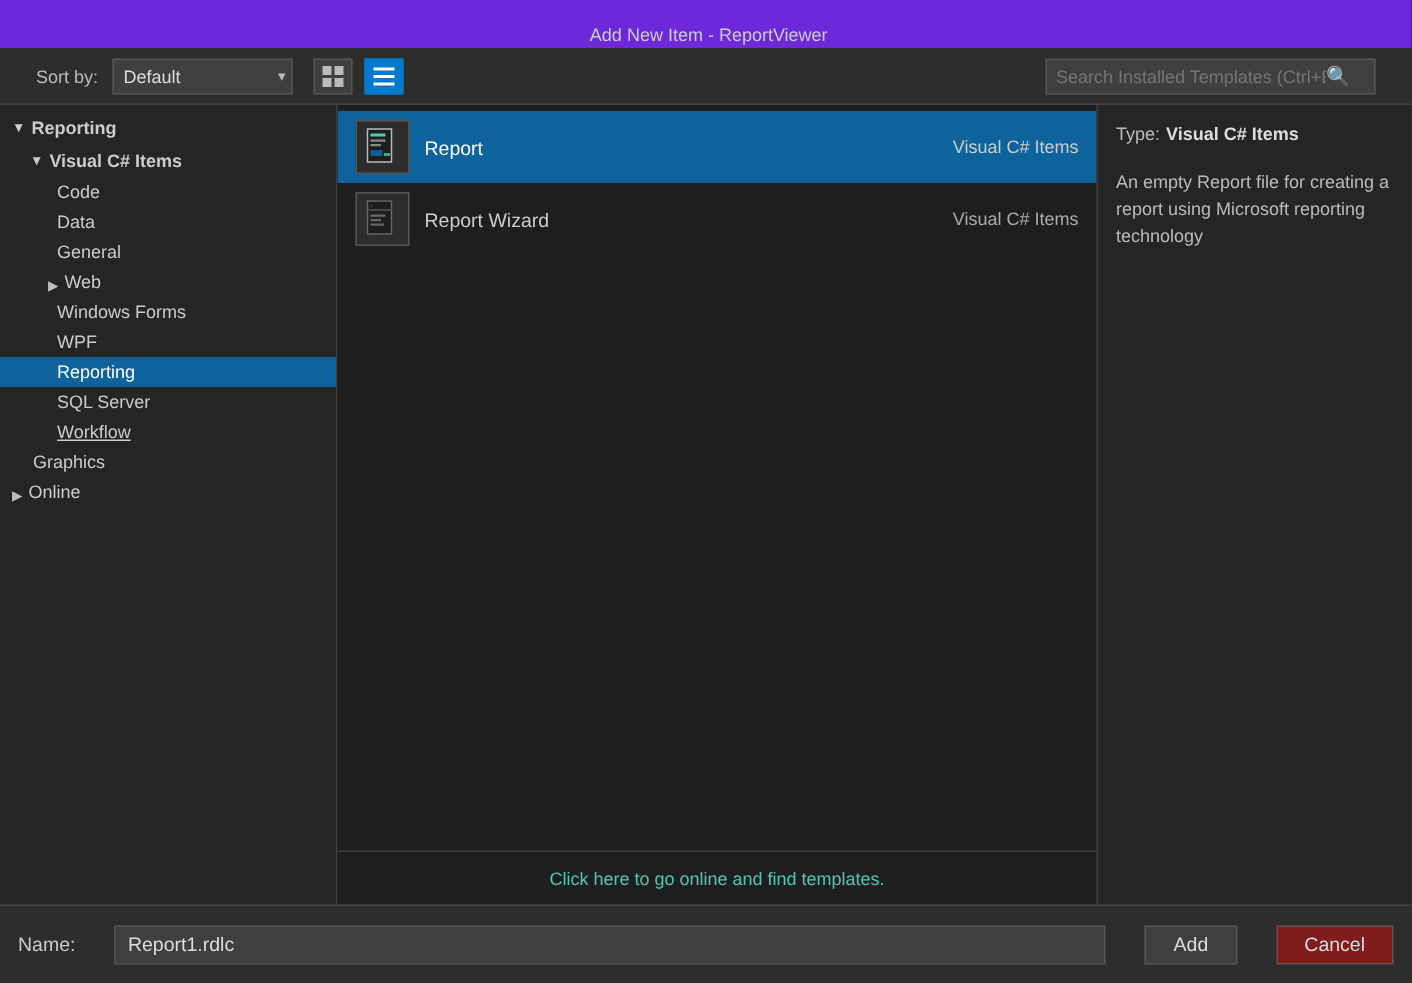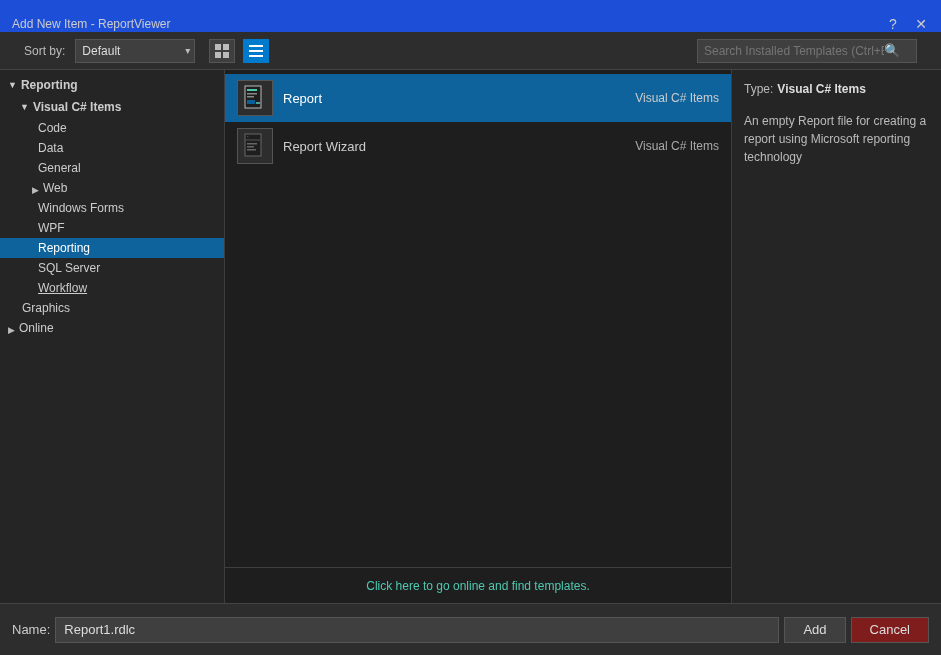--- a/index.html
+++ b/index.html
@@ -9,27 +9,28 @@
       background: #2d2d2d;
       font-family: 'Segoe UI', sans-serif;
       font-size: 13px;
       color: #ddd;
       display: flex;
       flex-direction: column;
     }
 
     
     .title-bar {
-      background: #1d4ed8;
+      background: #6d28d9;
       height: 32px;
       display: flex;
       align-items: center;
       justify-content: space-between;
       padding: 16px 8px 0 12px;
       flex-shrink: 0;
+      flex-direction: column;
     }
     .title-bar-text {
       color: #ccc;
       font-size: 12px;
     }
     .title-bar-buttons {
       display: flex;
       gap: 4px;
     }
     .title-btn {
@@ -256,21 +257,21 @@
     }
 
     
     .bottom-bar {
       background: #2d2d2d;
       height: 52px;
       border-top: 1px solid #444;
       display: flex;
       align-items: center;
       padding: 0 12px;
-      gap: 5px;
+      gap: 26px;
       flex-shrink: 0;
     }
     .name-label {
       color: #ccc;
       font-size: 13px;
       flex-shrink: 0;
     }
     .name-input {
       flex: 1;
       background: #3f3f3f;

